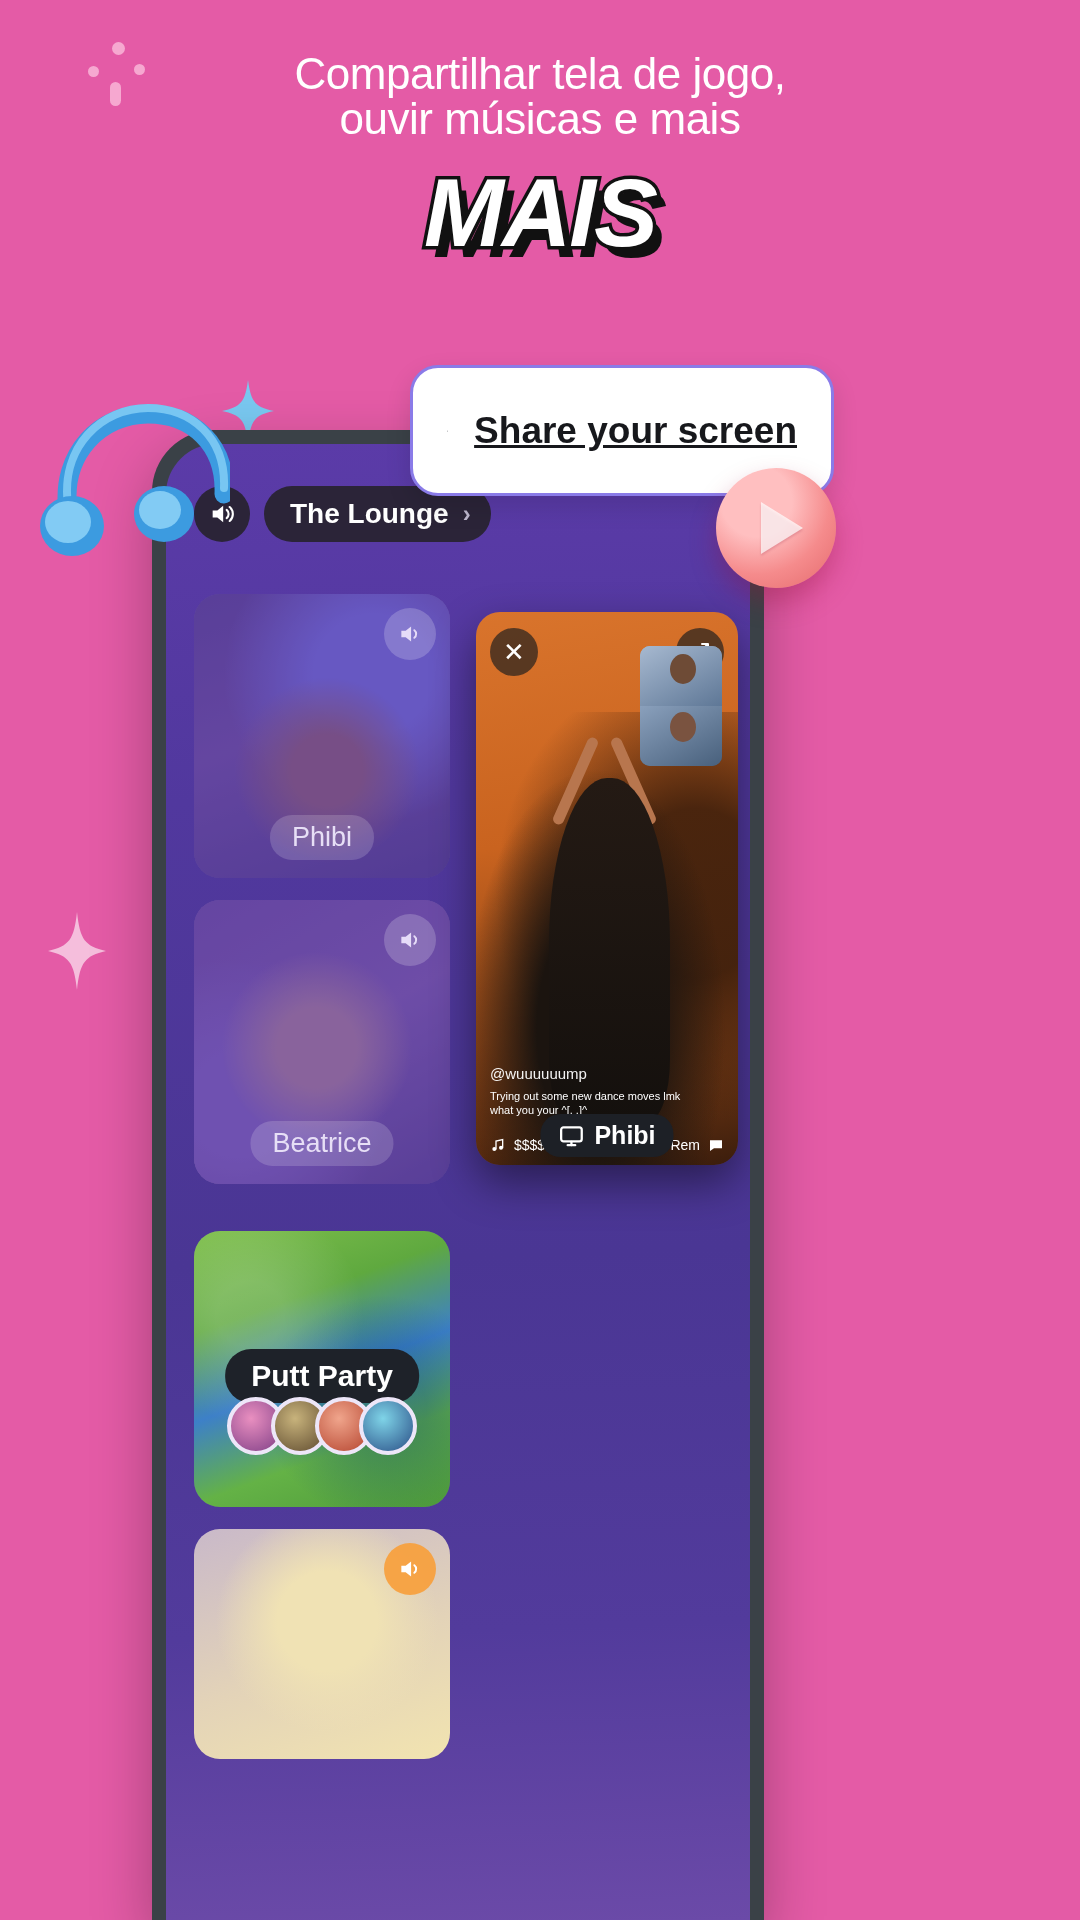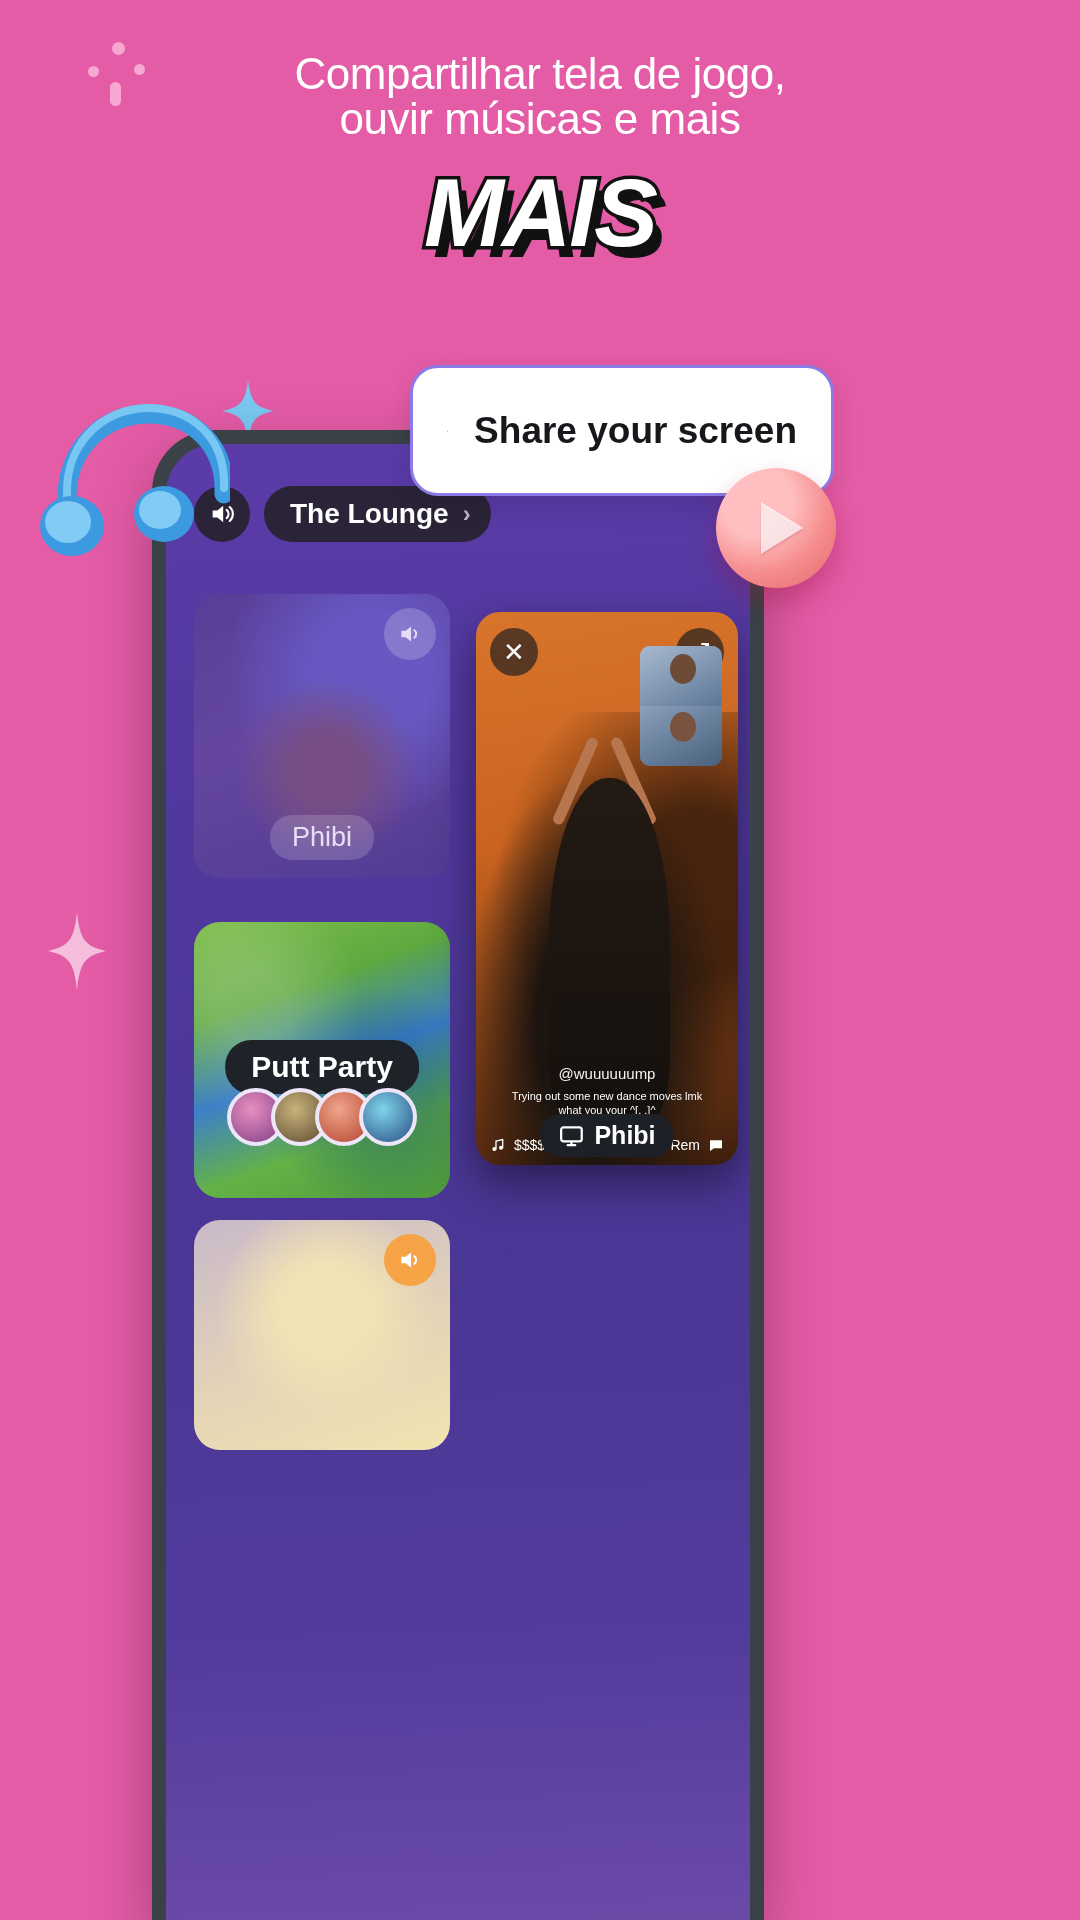--- a/index.html
+++ b/index.html
@@ -56,21 +56,20 @@
     border-radius:62px 62px 0 0;
     padding:14px 14px 0 14px;
     box-shadow:0 24px 60px rgba(0,0,0,.28);
   }
   .phone-screen {
     width:100%; height:100%;
     border-radius:50px 50px 0 0;
     overflow:hidden;
     background:linear-gradient(178deg,#5B3BA8 0%,#51389E 24%,#4A3694 55%,#523B9C 80%,#6B4AA8 100%);
     position:relative;
-    text-align:center;
   }
 
   
   .topbar { display:flex; align-items:center; gap:14px; padding:42px 0 0 28px; }
   .circle-btn {
     width:56px; height:56px; border-radius:50%;
     background:#2B2438; display:flex; align-items:center; justify-content:center;
   }
   .lounge-pill {
     height:56px; border-radius:28px; background:#2B2438;
@@ -242,21 +241,21 @@
   .callout {
     position:absolute; left:410px; top:365px;
     width:424px; height:131px;
     background:#FFFFFF; border:3px solid #8A7BE8;
     border-radius:28px;
     display:flex; align-items:center; gap:26px;
     padding:0 34px;
     box-shadow:0 10px 26px rgba(0,0,0,.12);
     z-index:40;
   }
-  .callout-text { font-size:37px; font-weight:700; color:#17181C; white-space:nowrap; }
+  .callout-text { font-size:37px; font-weight:700; color:#17181C; white-space:nowrap;text-decoration:underline; }
 
   
   .headphones { position:absolute; left:40px; top:400px; width:190px; height:160px; z-index:30; }
 
   
   .playbtn {
     position:absolute; left:716px; top:468px;
     width:120px; height:120px; border-radius:50%;
     background:radial-gradient(circle at 34% 28%, #FFBFC0 0 30%, #F58B8C 62%, #E4696C 100%);
     box-shadow:0 14px 26px rgba(150,20,60,.35);
@@ -337,22 +336,33 @@
           <div class="veil"></div>
           <div class="mic-badge">
             <svg width="26" height="26" viewBox="0 0 24 24">
               <path d="M4 9v6h4l5 4V5L8 9H4z" fill="#E6DCF8"></path>
               <path d="M16 8.5a4.5 4.5 0 0 1 0 7" stroke="#E6DCF8" stroke-width="1.8" fill="none" stroke-linecap="round"></path>
             </svg>
           </div>
           <div class="name-pill">Phibi</div>
         </div>
 
-
-        <div class="tile t-putt" style="grid-column:1; grid-row:3;">
+        <div class="tile t-beatrice" style="grid-column:1; grid-row:2;">
+          <div class="bg-beatrice"></div>
+          <div class="veil"></div>
+          <div class="mic-badge">
+            <svg width="26" height="26" viewBox="0 0 24 24">
+              <path d="M4 9v6h4l5 4V5L8 9H4z" fill="#E6DCF8"></path>
+              <path d="M16 8.5a4.5 4.5 0 0 1 0 7" stroke="#E6DCF8" stroke-width="1.8" fill="none" stroke-linecap="round"></path>
+            </svg>
+          </div>
+          <div class="name-pill">Beatrice</div>
+        </div>
+
+        <div class="tile t-putt" style="grid-column:1; grid-row:3;margin-top:25px;">
           <div class="bg-putt"></div>
           <div class="game-pill">Putt Party</div>
           <div class="avatar-row">
             <span style="background:radial-gradient(circle at 40% 35%,#E98FC0,#7E3E86)"></span>
             <span style="background:radial-gradient(circle at 40% 35%,#C8B37C,#5E4A2E)"></span>
             <span style="background:radial-gradient(circle at 40% 35%,#F0A58C,#B4432E)"></span>
             <span style="background:radial-gradient(circle at 40% 35%,#7FD4E8,#2A4E86)"></span>
           </div>
         </div>
 

